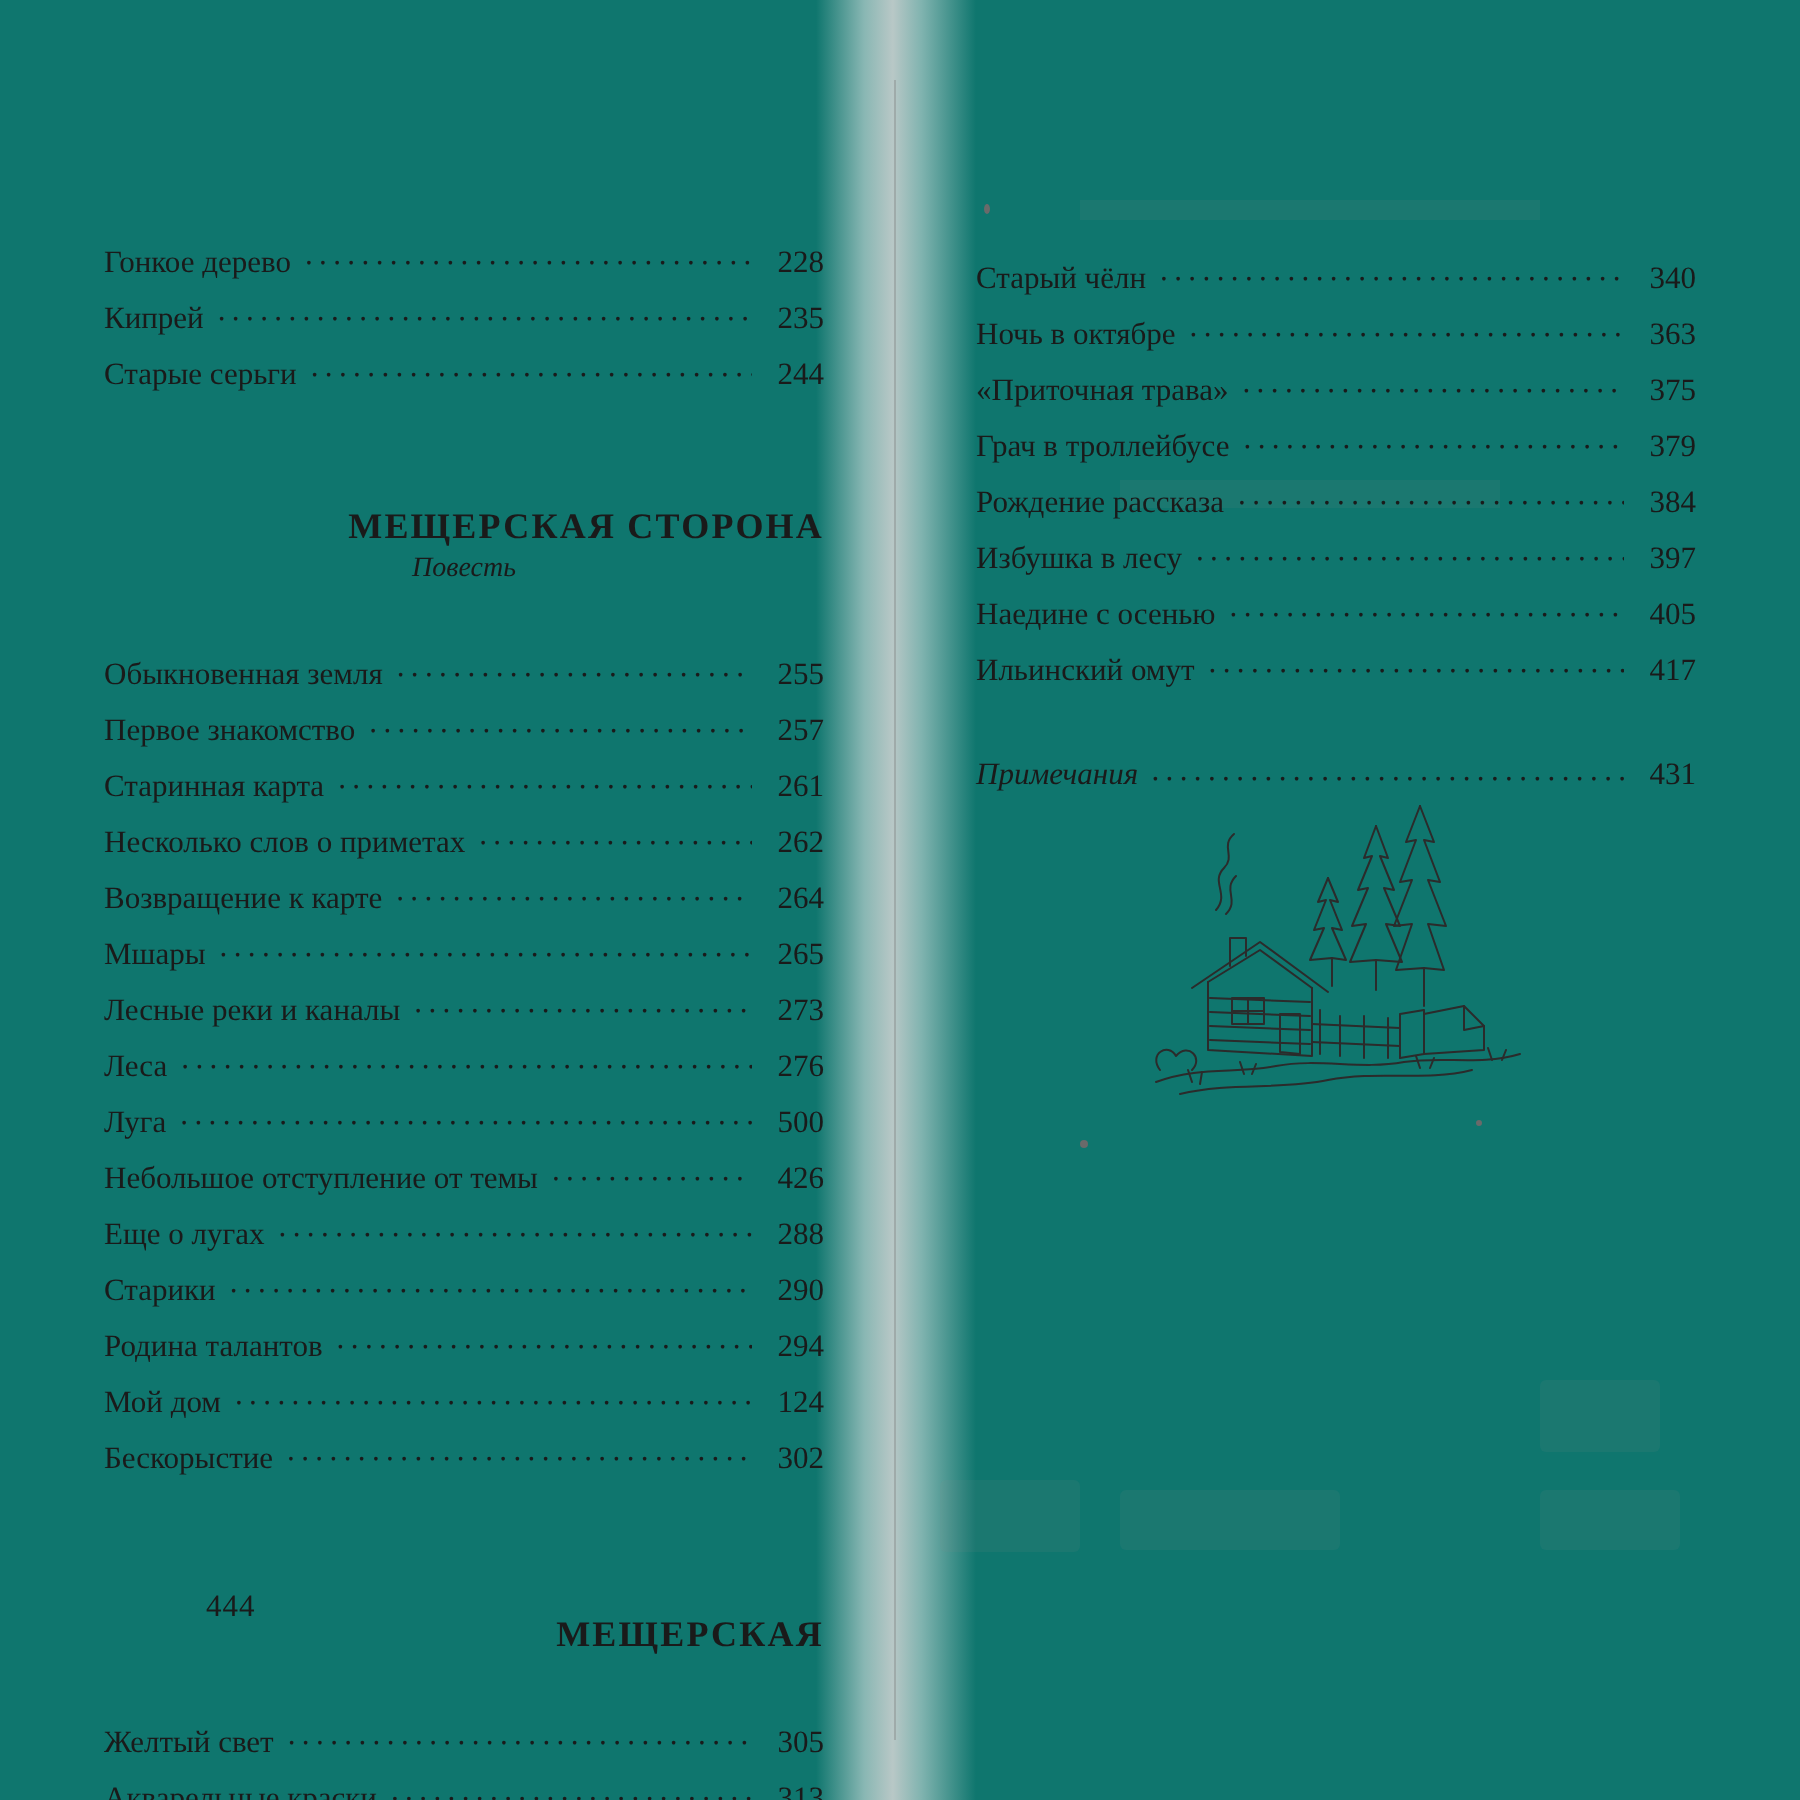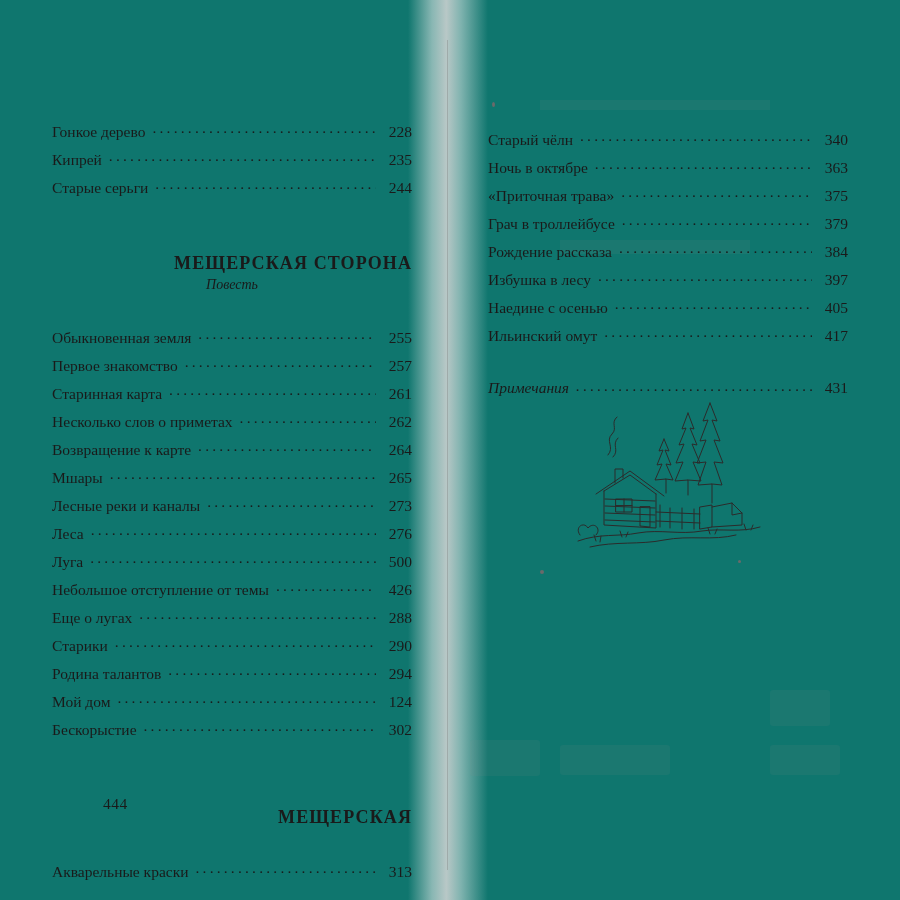--- a/index.html
+++ b/index.html
@@ -275,20 +275,25 @@
     </div>
 
     <div style="height:62px;"></div>
 
     <div class="section-head">МЕЩЕРСКАЯ</div>
 
     <div style="height:34px;"></div>
 
     <div>
       <div class="toc-entry">
+        <span class="toc-title">Желтый свет</span>
+        <span class="toc-dots"></span>
+        <span class="toc-page">305</span>
+      </div>
+      <div class="toc-entry">
         <span class="toc-title">Акварельные краски</span>
         <span class="toc-dots"></span>
         <span class="toc-page">313</span>
       </div>
 
     </div>
 
   </div>
 
   <div class="folio">444</div>

